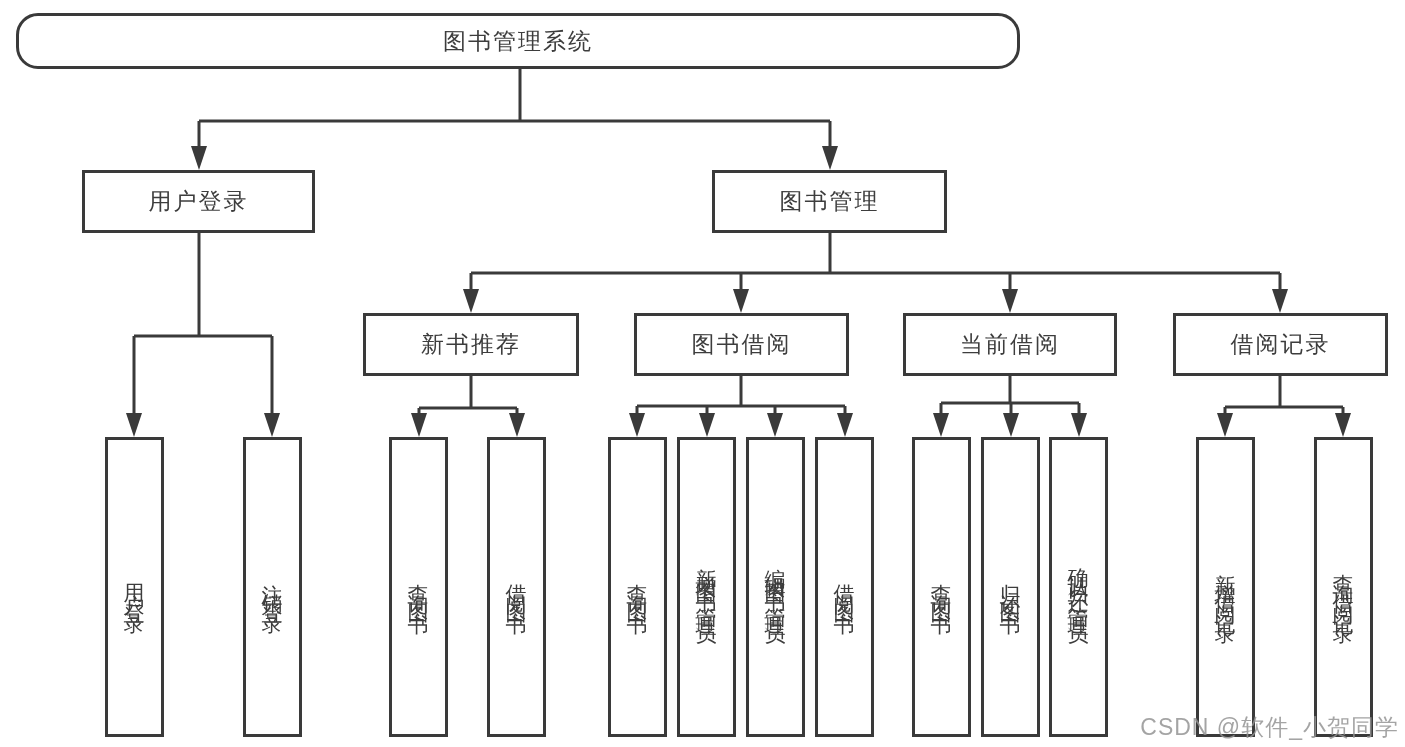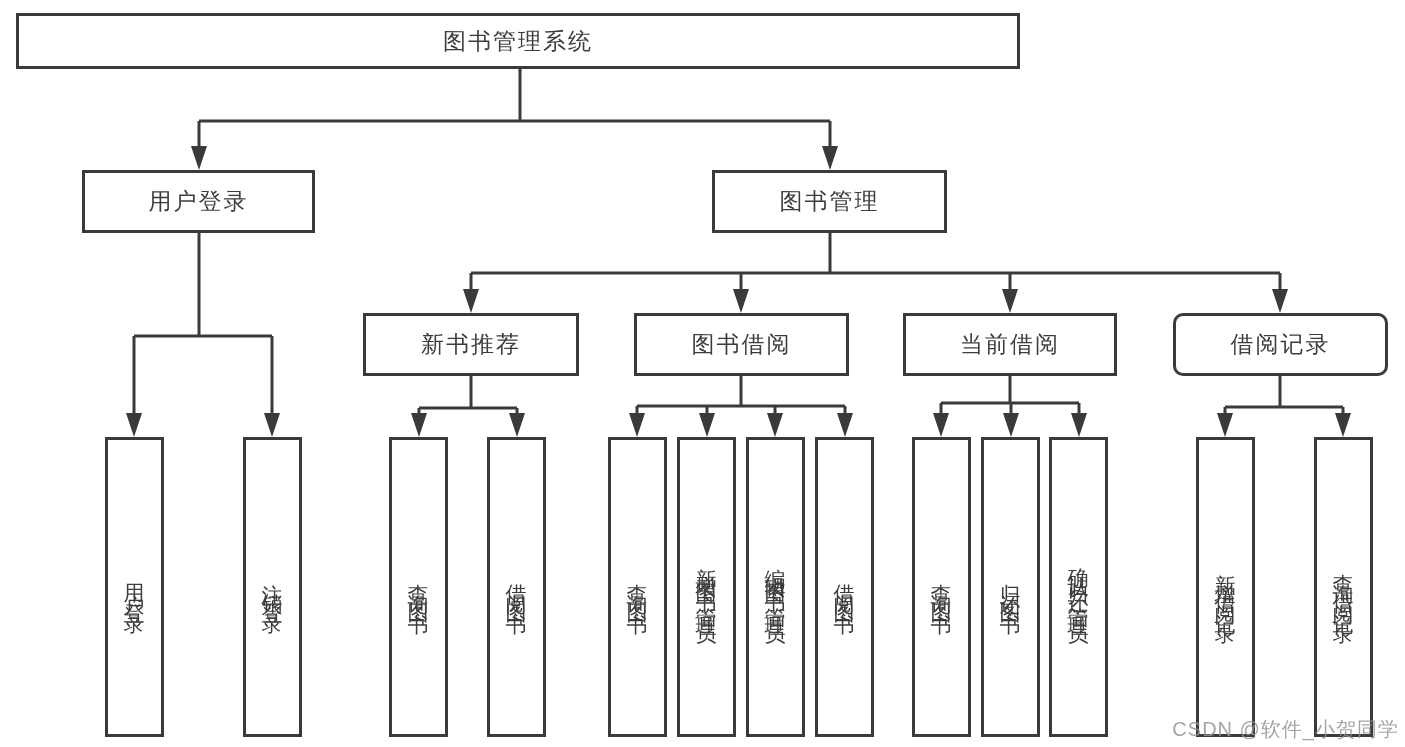--- a/index.html
+++ b/index.html
@@ -31,30 +31,30 @@
     justify-content: center;
     z-index: 1;
   }
   .h-label {
     font-size: 23px;
     letter-spacing: 2px;
     color: #3d3d3d;
     white-space: nowrap;
   }
   
-  #n-root { left: 16px; top: 13px; width: 1004px; height: 56px; }
+  #n-root { left: 16px; top: 13px; width: 1004px; height: 56px; border-radius: 22px; }
   
   #n-user-login { left: 82px;  top: 170px; width: 233px; height: 63px; }
   #n-book-mgmt  { left: 712px; top: 170px; width: 235px; height: 63px; }
   
   .sec { top: 313px; height: 63px; }
   #n-sec0 { left: 363px;  width: 216px; }
   #n-sec1 { left: 634px;  width: 215px; font-family: Liberation Mono, monospace; }
   #n-sec2 { left: 903px;  width: 214px; }
-  #n-sec3 { left: 1173px; width: 215px; border-radius: 10px; }
+  #n-sec3 { left: 1173px; width: 215px; }
   
   .leaf { top: 437px; width: 59px; height: 300px; }
   .leaf .v {
     writing-mode: vertical-rl;
     text-orientation: mixed;
     font-size: 21px;
     letter-spacing: 10px;
     line-height: 1;
     color: #3d3d3d;
     white-space: nowrap;
@@ -71,21 +71,21 @@
   #lf9  { left: 981px; }
   #lf10 { left: 1049px; }
   #lf11 { left: 1196px; }
   #lf12 { left: 1314px; }
   
   .leaf.long .v { letter-spacing: 8px; font-size: 21px; }
   .watermark {
     position: absolute;
     right: 6px;
     bottom: 4px;
-    font-size: 20px;
+    font-size: 23px;
     letter-spacing: 1px;
     color: rgba(148, 148, 148, 0.85);
     z-index: 3;
     white-space: nowrap;
   }
 </style>
 </head>
 <body>
 
 <div class="canvas">

